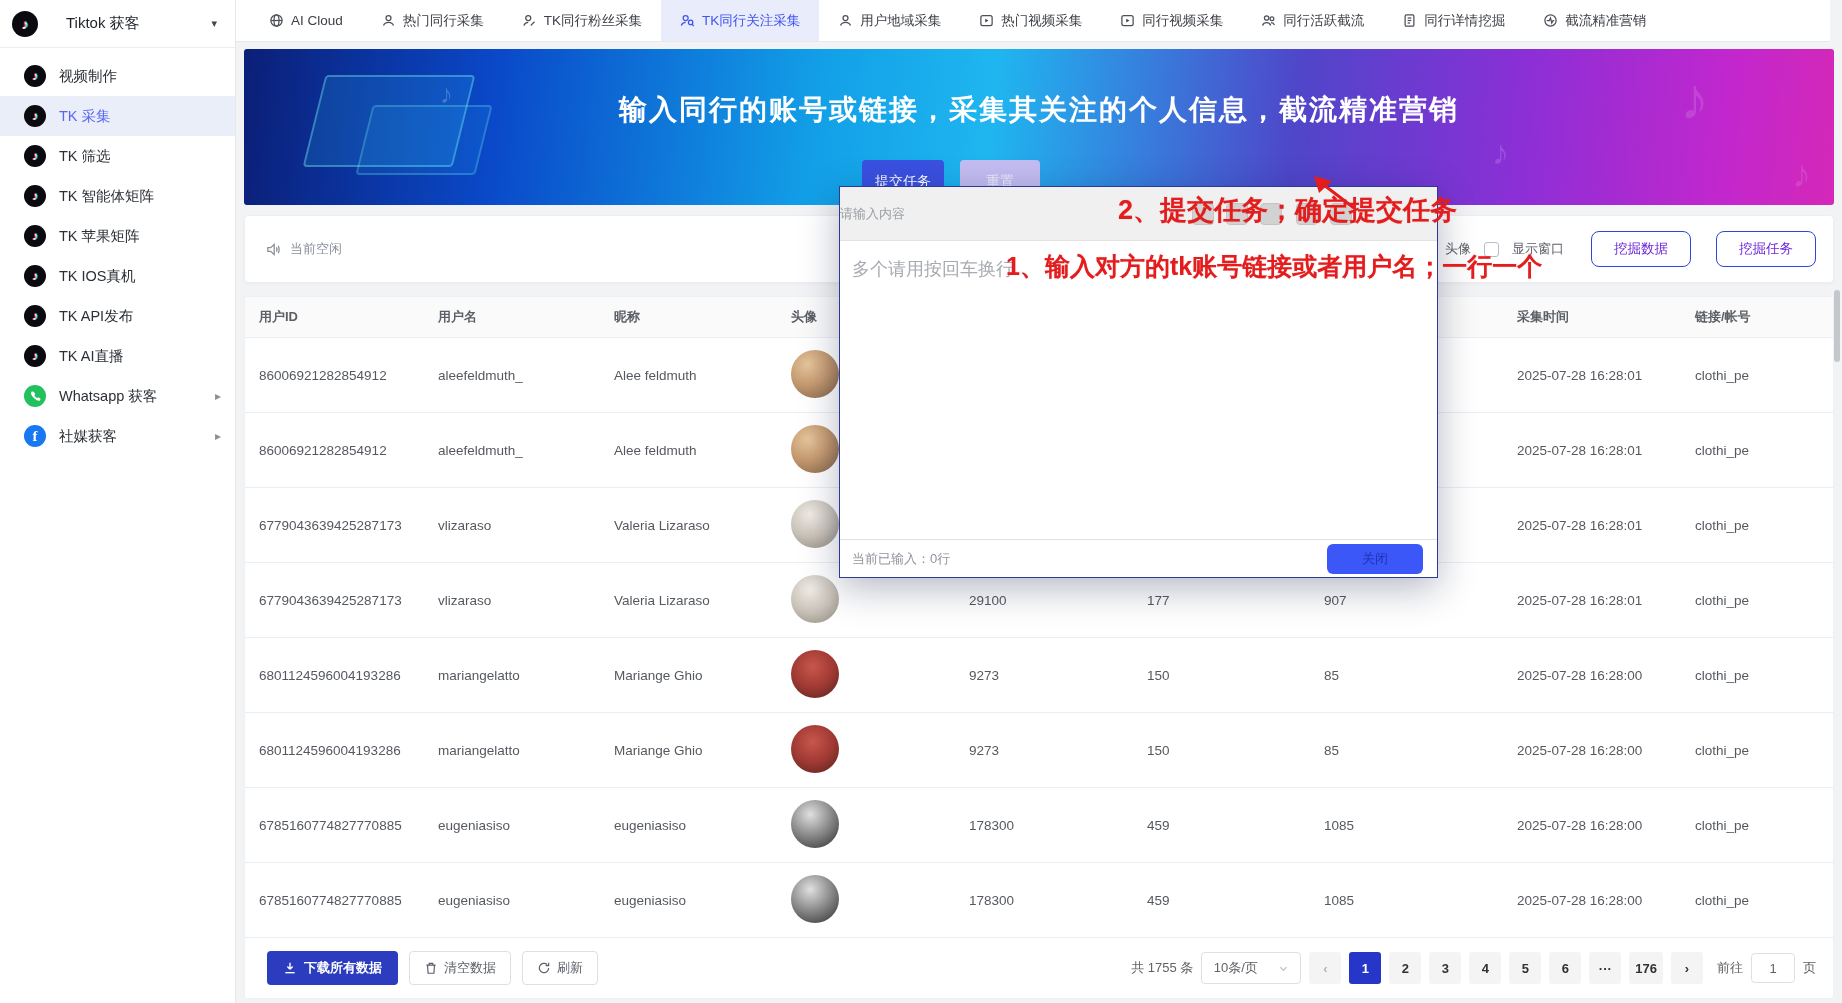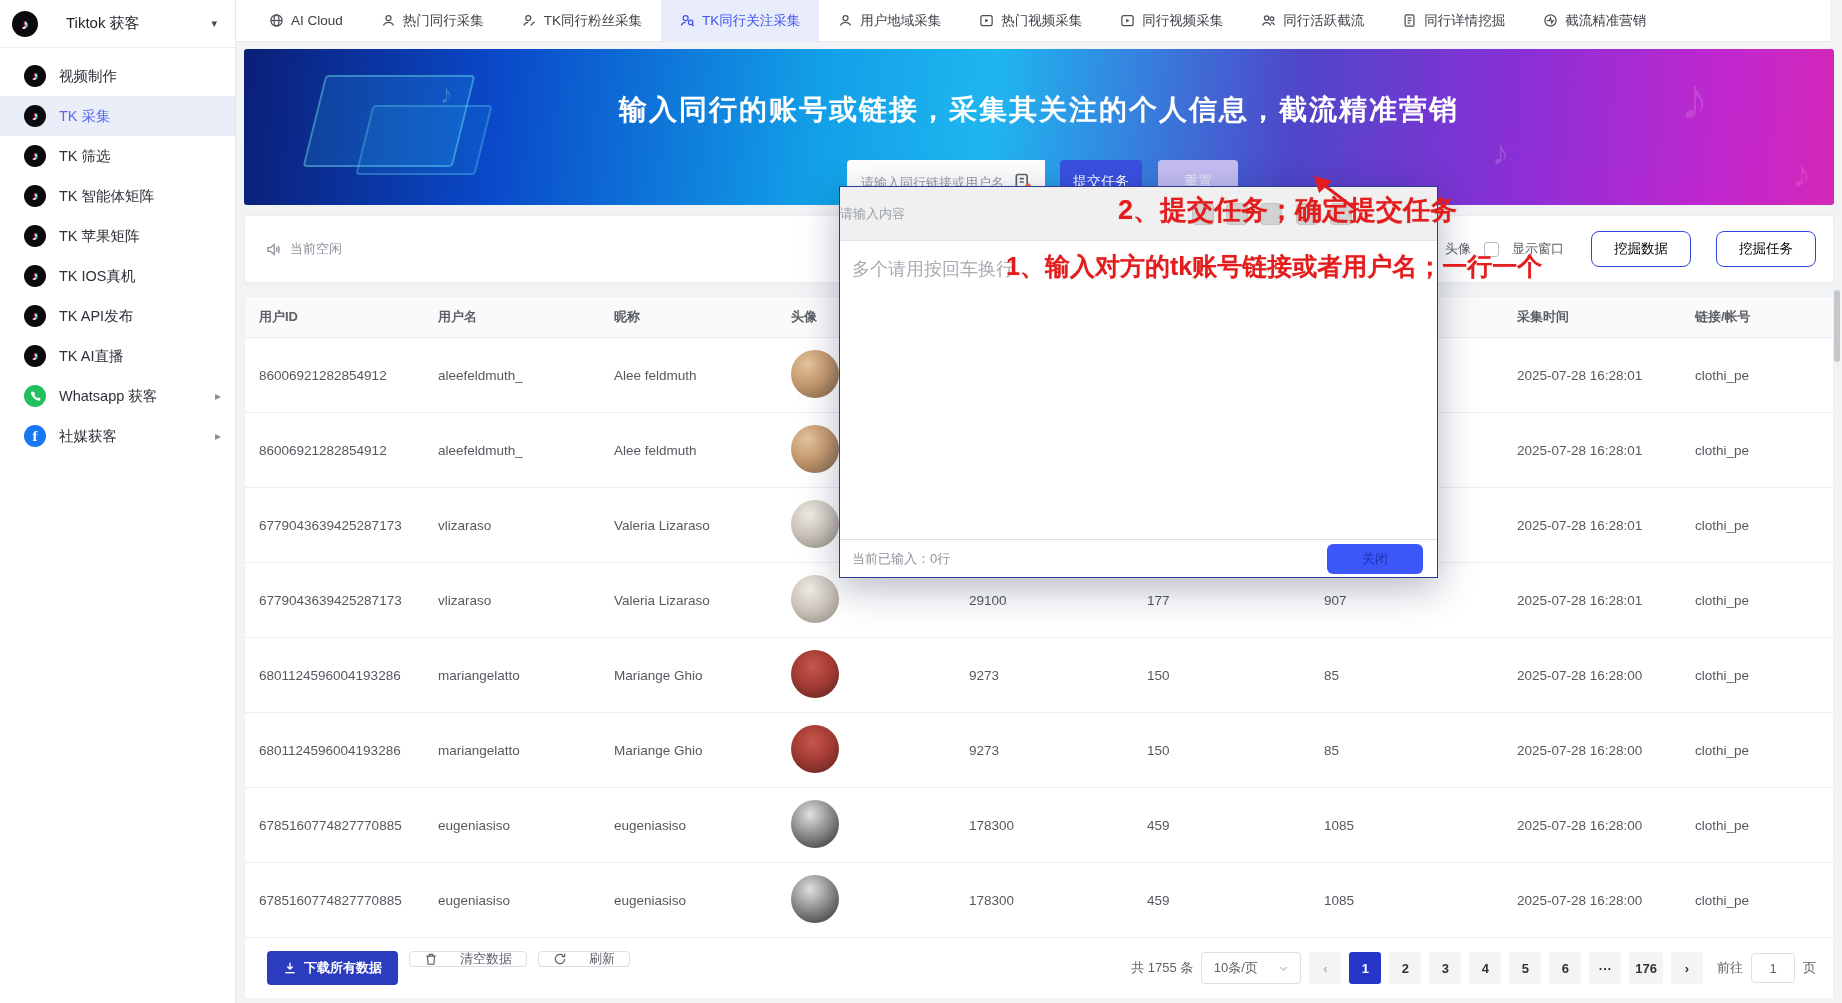--- a/index.html
+++ b/index.html
@@ -40,40 +40,40 @@
   .banner-input { width:198px; height:44px; background:#fff; border:none; border-radius:4px 0 0 4px; padding:0 36px 0 14px; font-size:13px; color:#333; outline:none; }
   .banner-input::placeholder { color:#9a9ca3; }
   .input-suffix { position:absolute; left:166px; top:12px; width:20px; height:20px; cursor:pointer; }
   .btn-submit { height:44px; width:82px; margin-left:15px; background:#3a50e0; color:#fff; border:none; border-radius:4px; font-size:14px; cursor:pointer; }
   .btn-reset { height:44px; width:80px; margin-left:16px; background:#c3bdf2; color:#eceafb; border:none; border-radius:4px; font-size:14px; cursor:pointer; }
 
   .status-card { position:absolute; left:8px; top:173px; width:1590px; height:68px; background:#fff; border:1px solid #eceef2; border-radius:4px; box-shadow:0 1px 3px rgba(0,0,0,.04); z-index:1; }
   .status-left { position:absolute; left:20px; top:0; height:100%; display:flex; align-items:center; gap:8px; color:#8a8f99; font-size:13px; }
   .status-right { position:absolute; right:17px; top:0; height:100%; display:flex; align-items:center; gap:13px; font-size:13px; color:#5c6066; }
   .checkbox { width:15px; height:15px; border:1px solid #b9bdc6; border-radius:3px; background:#fff; cursor:pointer; }
-  .btn-outline-blue { width:100px; height:36px; background:#fff; border:1px solid #2f46d9; color:#000000; border-radius:8px; font-size:13.5px; cursor:pointer; }
+  .btn-outline-blue { width:100px; height:36px; background:#fff; border:1px solid #2f46d9; color:#6d28d9; border-radius:8px; font-size:13.5px; cursor:pointer; }
   .btn-outline-blue + .btn-outline-blue { margin-left:8px; }
 
   
   .table-card { position:absolute; left:8px; top:254px; width:1590px; height:703px; background:#fff; border:1px solid #eef0f3; border-radius:3px; z-index:1; overflow:hidden; }
   .tgrid { display:grid; grid-template-columns:179px 176px 155px 200px 178px 177px 193px 178px 1fr; align-items:center; }
   .thead { height:41px; background:#fafafa; color:#5b5f66; font-size:13px; font-weight:bold; border-bottom:1px solid #ebeef5; }
   .thead > div, .trow > div { padding-left:14px; overflow:hidden; white-space:nowrap; }
   .thead > div:nth-child(4), .trow > div:nth-child(4) { padding-left:36px; }
   .trow { height:75px; border-bottom:1px solid #ebeef5; color:#55595f; font-size:13.5px; background:#fff; }
   .avatar { width:48px; height:48px; border-radius:50%; }
   .av1 { background:radial-gradient(circle at 35% 30%, #e6c69d 0%, #c59a70 45%, #7c5f44 100%); }
   .av2 { background:radial-gradient(circle at 40% 30%, #f0ece5 0%, #c9c2b8 50%, #8d867c 100%); }
   .av3 { background:radial-gradient(circle at 45% 35%, #c8564c 0%, #a03a33 50%, #55201c 100%); }
   .av4 { background:radial-gradient(circle at 40% 30%, #e0e0e0 0%, #8f8f8f 45%, #2b2b2b 100%); }
 
   .table-footer { position:absolute; left:0; right:0; bottom:0; height:60px; background:#fff; }
   .footer-left { position:absolute; left:22px; top:13px; display:flex; gap:11px; }
   .btn-download { height:34px; padding:0 16px; background:#2b3cbe; color:#fff; border:none; border-radius:4px; font-size:13px; font-weight:bold; display:flex; align-items:center; gap:7px; cursor:pointer; }
-  .btn-plain { height:16px; padding:0 14px; background:#fff; color:#5a5e66; border:1px solid #dcdfe6; border-radius:4px; font-size:13px; display:flex; align-items:center; gap:22px; cursor:pointer; }
+  .btn-plain { height:34px; padding:0 14px; background:#fff; color:#5a5e66; border:1px solid #dcdfe6; border-radius:4px; font-size:13px; display:flex; align-items:center; gap:6px; cursor:pointer; }
   .pagination { position:absolute; right:17px; top:14px; display:flex; align-items:center; gap:8px; font-size:13px; color:#606266; }
   .page-size { width:100px; height:32px; border:1px solid #dcdfe6; border-radius:4px; display:flex; align-items:center; justify-content:center; gap:20px; color:#606266; background:#fff; cursor:pointer; }
   .pg-btn { min-width:32px; height:32px; padding:0 6px; background:#f4f4f5; border:none; border-radius:3px; color:#303133; font-size:13px; font-weight:bold; display:flex; align-items:center; justify-content:center; cursor:pointer; }
   .pg-btn.nav { color:#aeb2ba; }
   .pg-btn.active { background:#2636c8; color:#fff; }
   .goto-input { width:44px; height:30px; border:1px solid #dcdfe6; border-radius:4px; text-align:center; font-size:13px; color:#606266; outline:none; }
 
   
   .modal { position:absolute; left:839px; top:186px; width:599px; height:392px; background:#fff; border:1px solid #2c3a96; box-shadow:0 10px 36px rgba(10,20,60,.30); z-index:50; }
   .modal-head { height:54px; background:#f0f0f0; border-bottom:1px solid #e2e2e2; display:flex; align-items:center; padding-left:0; position:relative; }
@@ -258,29 +258,20 @@
 
   <section class="banner">
     <div class="deco" style="left:70px; top:26px; width:150px; height:92px; transform:skewX(-14deg);"></div>
     <div class="deco" style="left:120px; top:56px; width:120px; height:70px; transform:skewX(-14deg); opacity:.7;"></div>
     <span class="note" style="left:196px; top:30px; font-size:26px; opacity:.55;">♪</span>
     <span class="note" style="left:1248px; top:84px; font-size:34px; opacity:.4;">♪</span>
     <span class="note" style="left:1436px; top:16px; font-size:58px; opacity:.35;">♪</span>
     <span class="note" style="left:1548px; top:104px; font-size:38px; opacity:.3;">♪</span>
     <h1 class="banner-title">输入同行的账号或链接，采集其关注的个人信息，截流精准营销</h1>
     <div class="banner-controls">
-      <div style="position:relative;">
-        <input class="banner-input" type="text" placeholder="请输入同行链接或用户名" style="">
-        <svg class="input-suffix" viewBox="0 0 24 24" fill="none">
-            <rect x="4" y="3" width="13" height="17" rx="2" stroke="#5f6368" stroke-width="2"></rect>
-            <line x1="8" y1="8" x2="13" y2="8" stroke="#5f6368" stroke-width="2"></line>
-            <line x1="8" y1="12" x2="13" y2="12" stroke="#5f6368" stroke-width="2"></line>
-            <path d="M18 21v-7M18 14l-3 3M18 14l3 3" stroke="#ff6b2c" stroke-width="2"></path>
-          </svg>
-      </div>
       <button class="btn-submit">提交任务</button>
       <button class="btn-reset">重置</button>
     </div>
   </section>
 
   <section class="status-card">
     <div class="status-left">
       <svg width="17" height="17" viewBox="0 0 24 24" fill="none">
           <path d="M4 9.5v5h4l5 4.5V5L8 9.5H4z" stroke="#8a8f99" stroke-width="1.8" fill="none"></path>
           <path d="M16 9c1.2 1.6 1.2 4.4 0 6M18.5 7c2 2.6 2 7.4 0 10" stroke="#8a8f99" stroke-width="1.8"></path>

